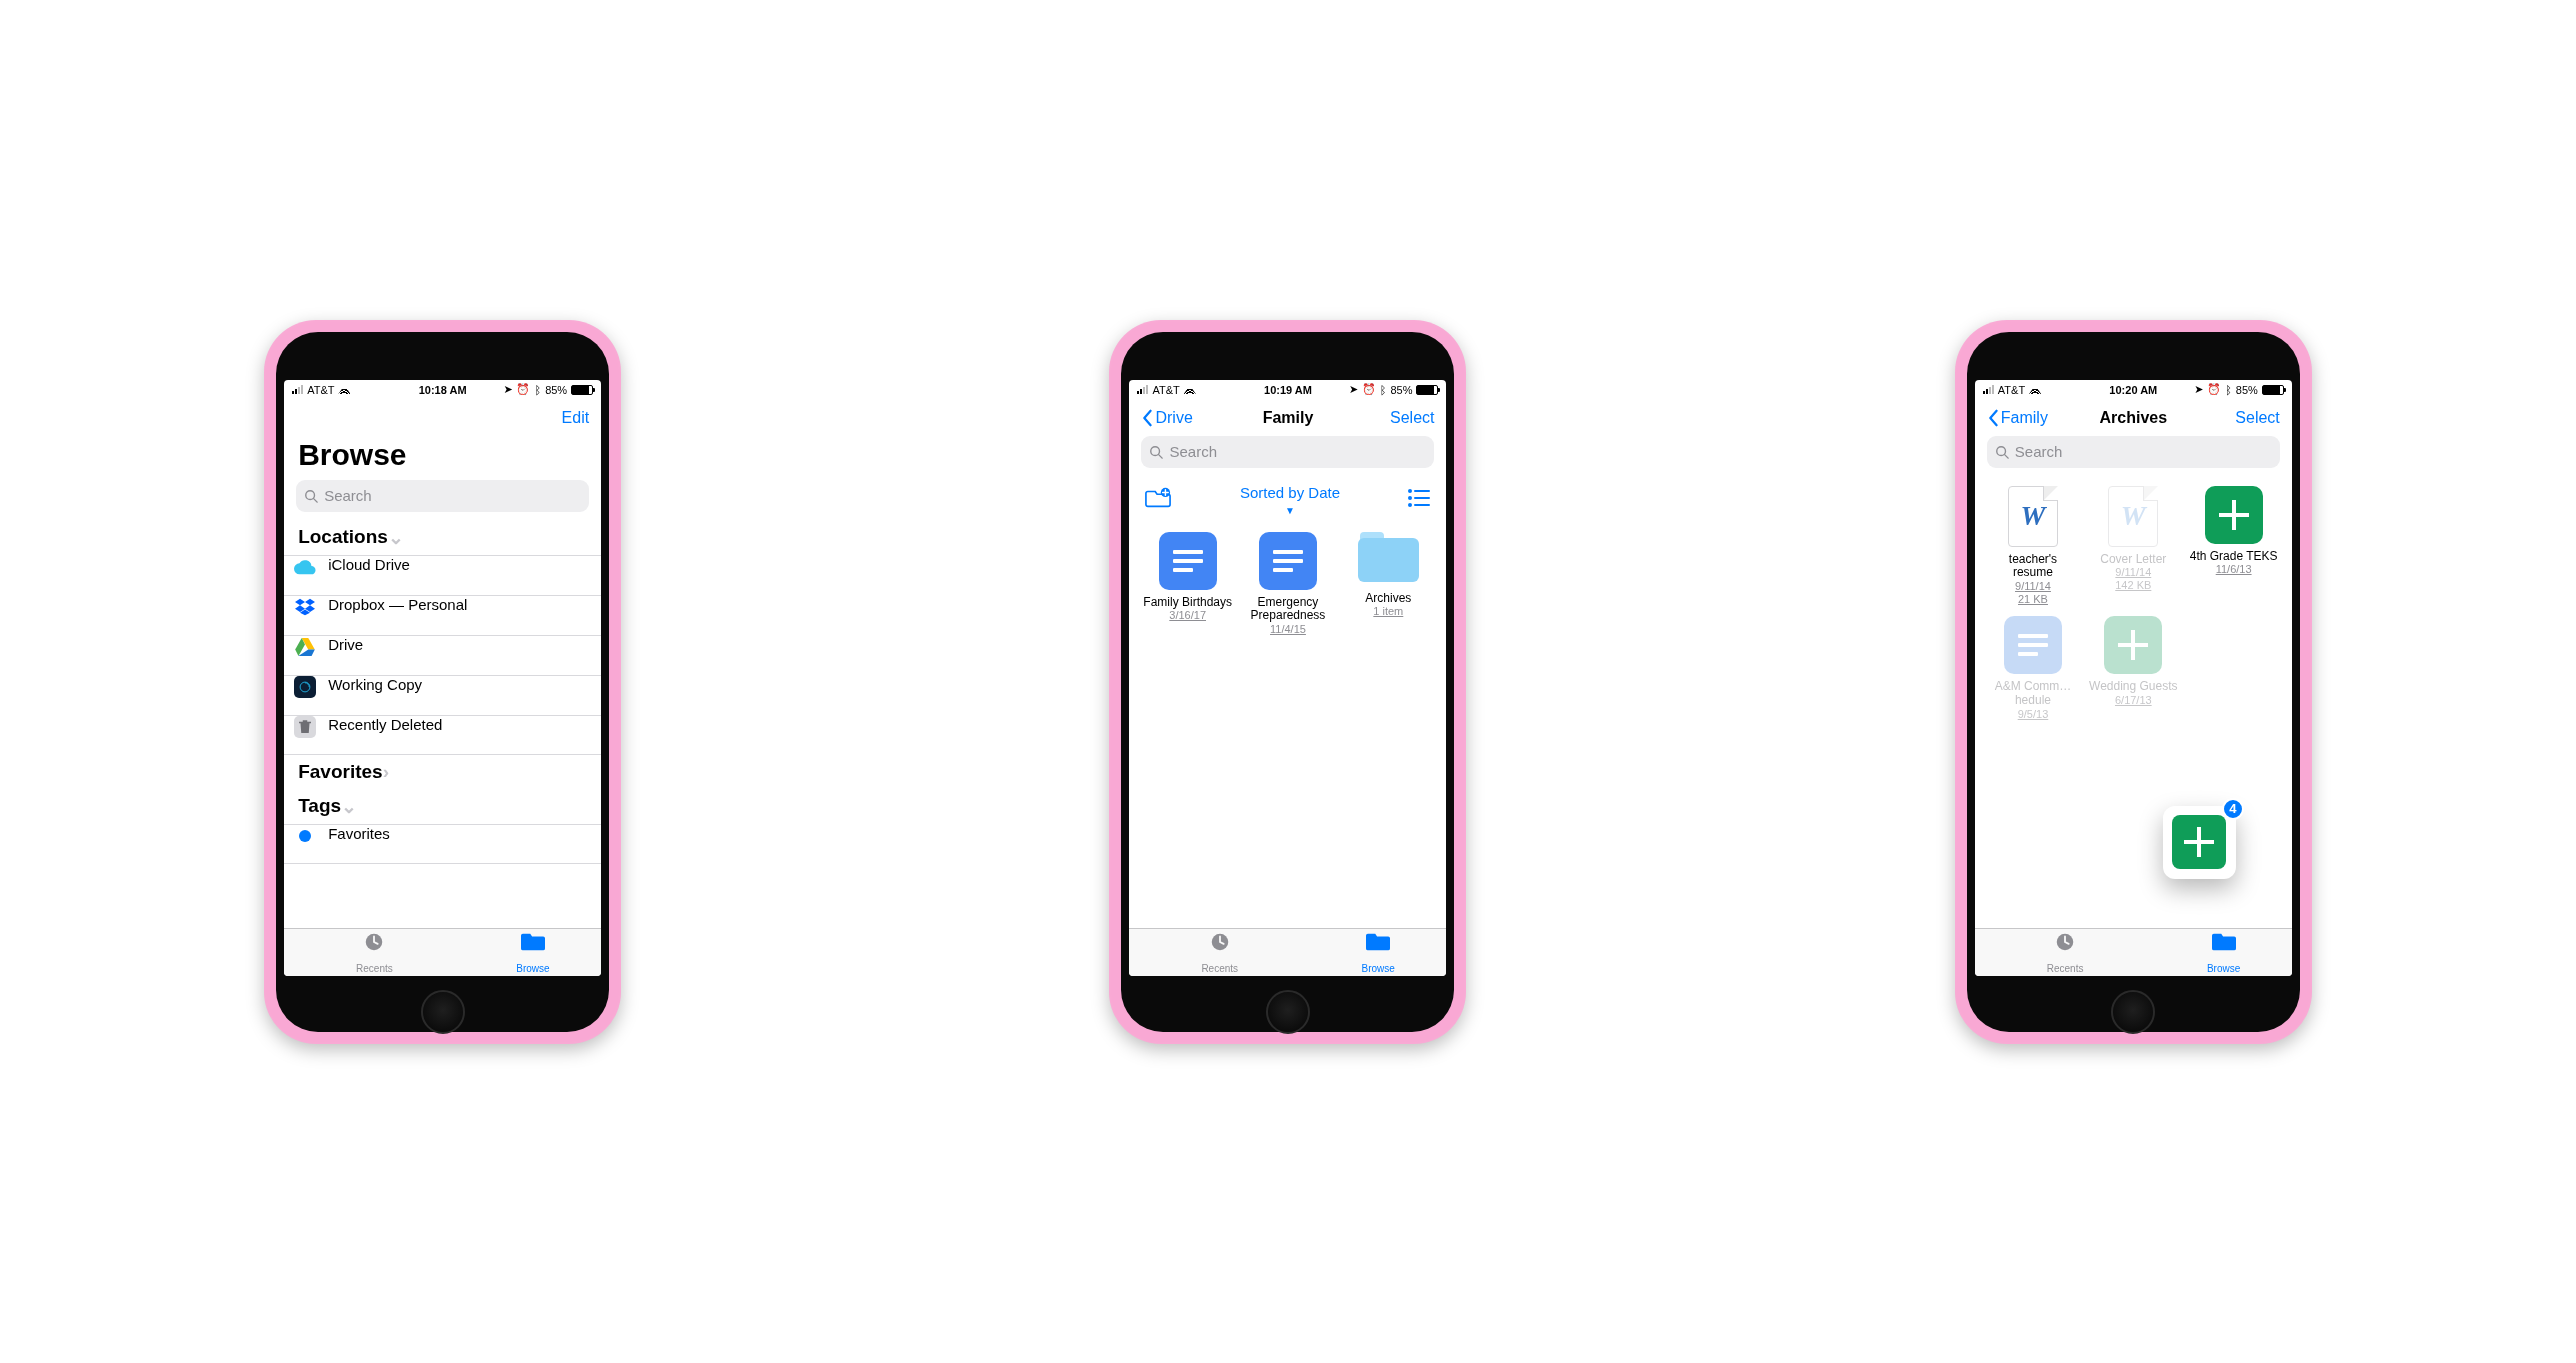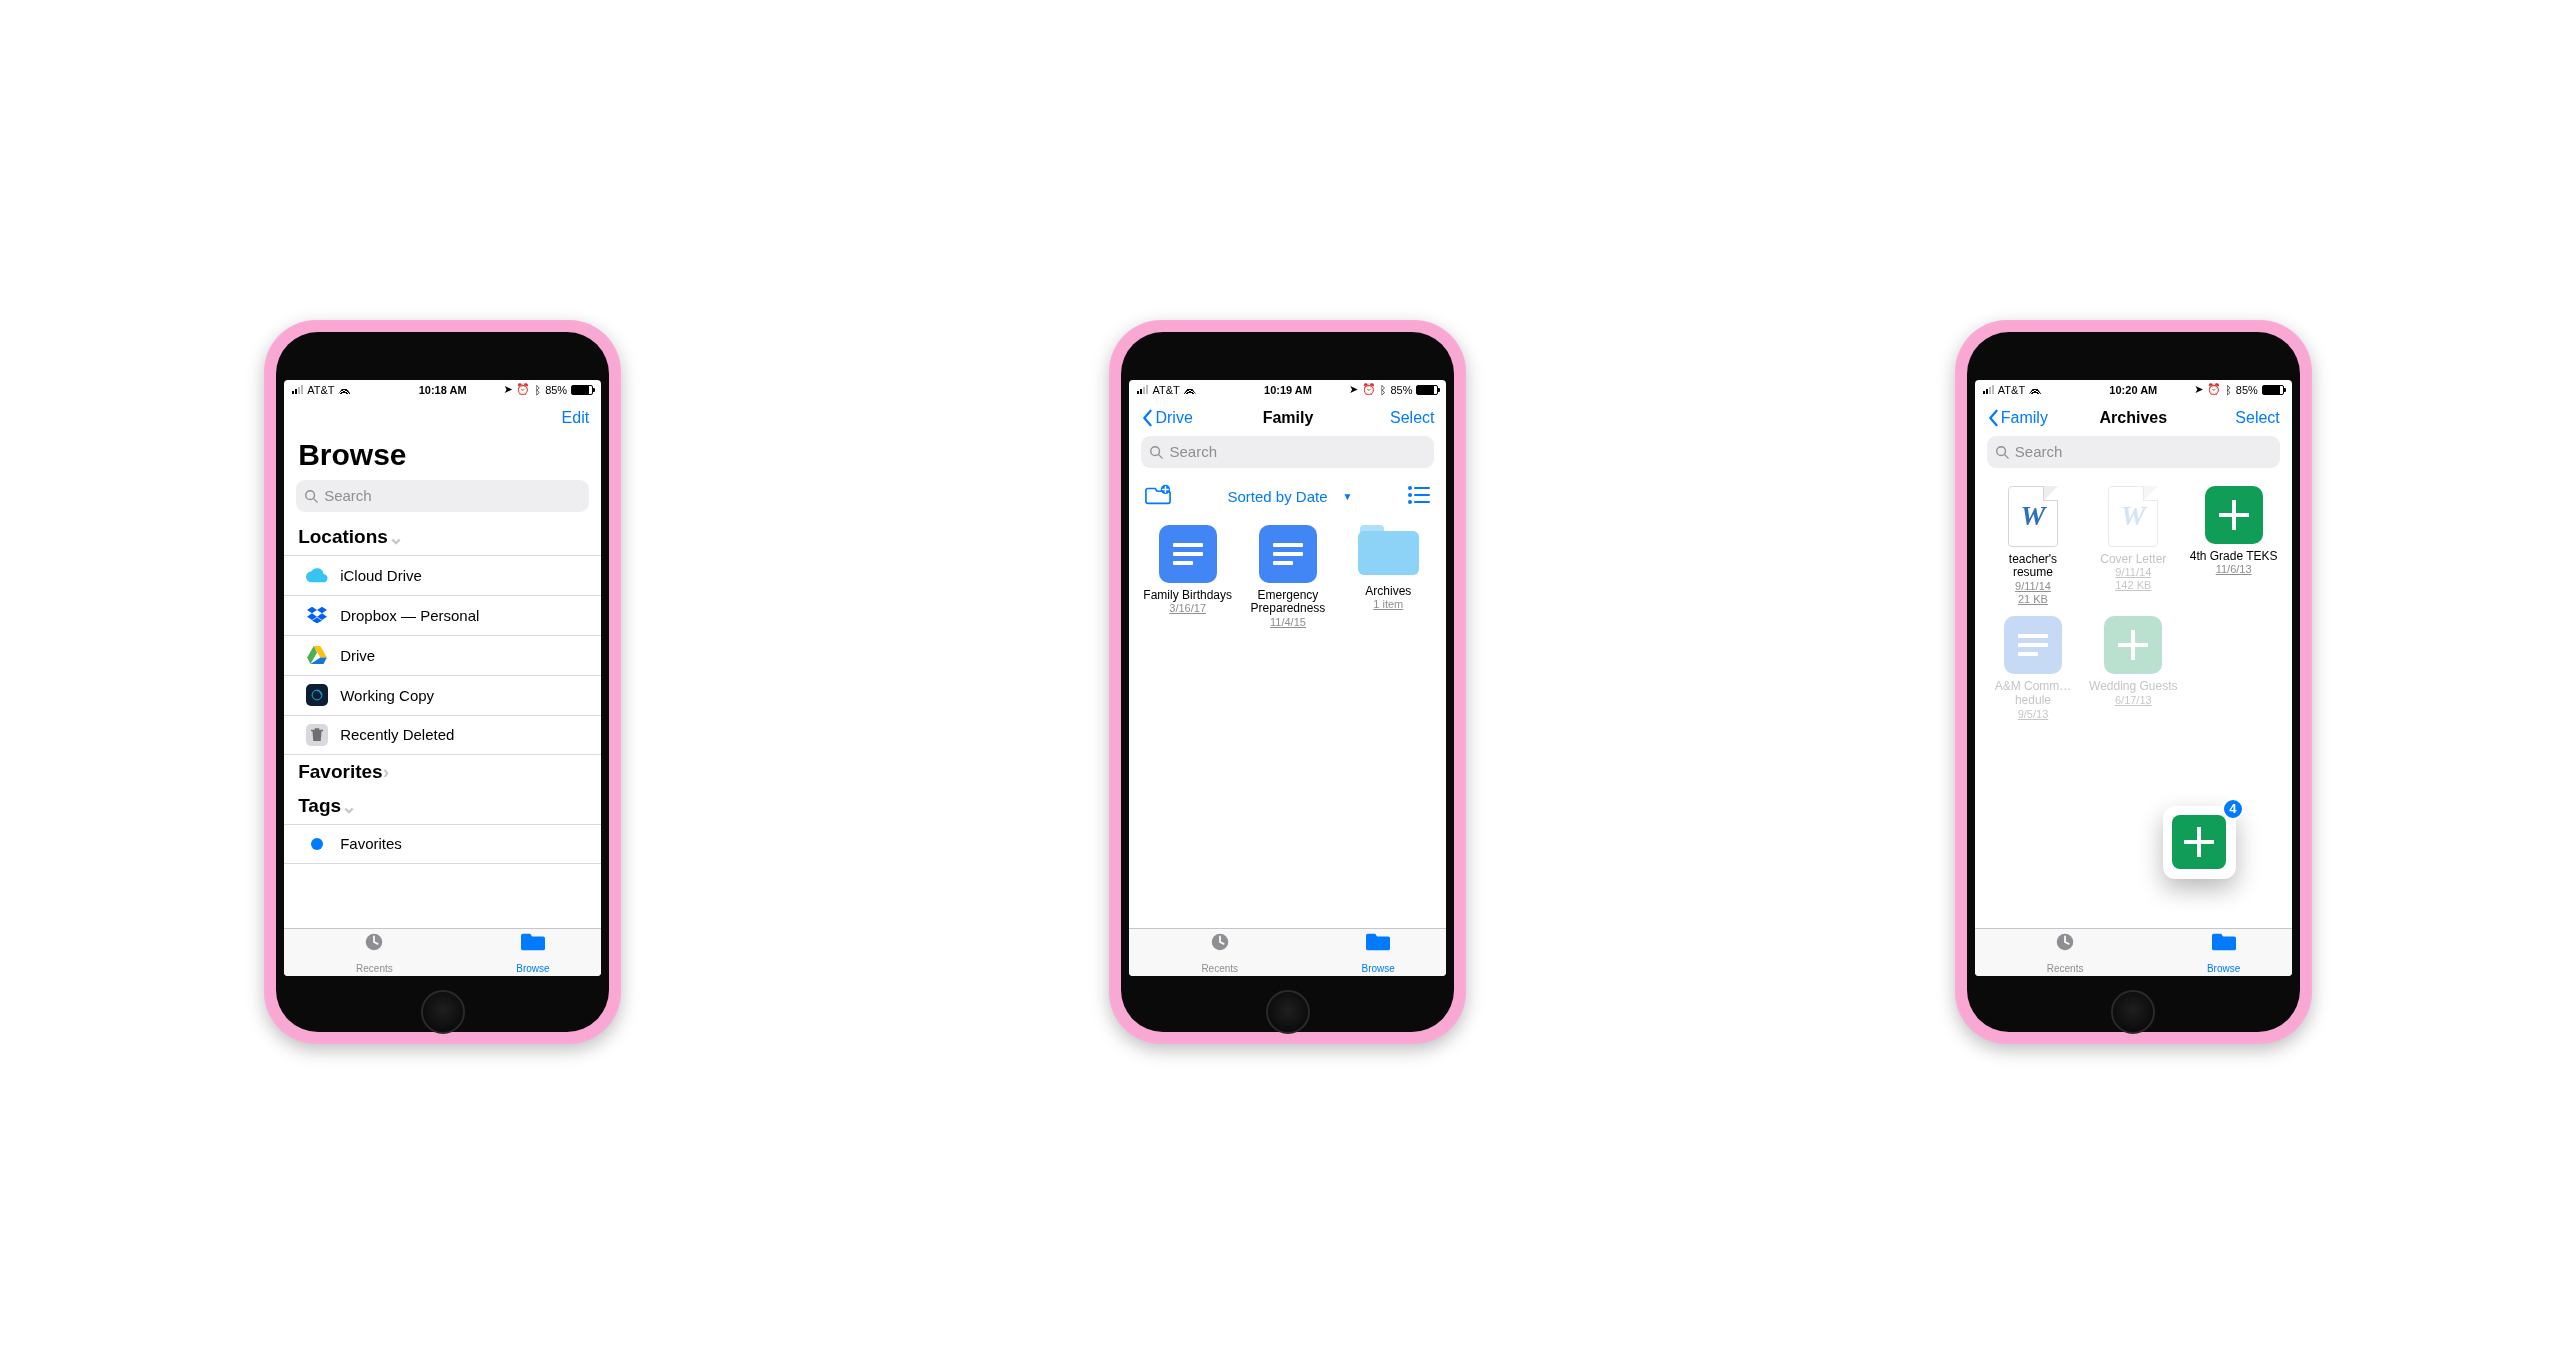--- a/index.html
+++ b/index.html
@@ -126,22 +126,22 @@
   .search svg{width:14px;height:14px;}
 
   
   .section-header{
     display:flex; align-items:center; 
     padding: 6px 14px;
     font-size:19px; font-weight:700;
   }
   .chev{ color:#c7c7cc; }
   .list-row{
-    display:flex; align-items:center;
-    height:40px; padding:0 22px;
+    display:flex; align-items:flex-start;
+    height:40px; padding:0 10px;
     border-top:0.5px solid #d9d9dd;
     font-size:15px;
     gap:12px;
   }
   .list-rows >.list-row:last-child{ border-bottom:0.5px solid #d9d9dd;}
   .row-icon{width:22px;height:22px;display:flex;align-items:center;justify-content:center;flex:0 0 22px;}
   .tag-dot{width:12px;height:12px;border-radius:50%;background:#007aff;}
 
   
   .tabbar{
@@ -155,21 +155,21 @@
   .tab.active{color:#007aff;}
   .tab svg{width:24px;height:22px;}
 
   
   .toolbar-row{
     display:flex; align-items:center; justify-content:space-between;
     padding: 8px 16px 2px 16px;
     color:#007aff;
     font-size:15px;
   }
-  .sort-label{ display:flex; align-items:center; gap:15px;}
+  .sort-label{ display:flex; align-items:center; gap:4px;flex-direction:column;}
   .sort-label .tri{font-size:10px;}
 
   
   .grid{
     display:grid;
     grid-template-columns: repeat(3,1fr);
     gap: 10px 4px;
     padding: 14px 10px;
     text-align:center;
   }

